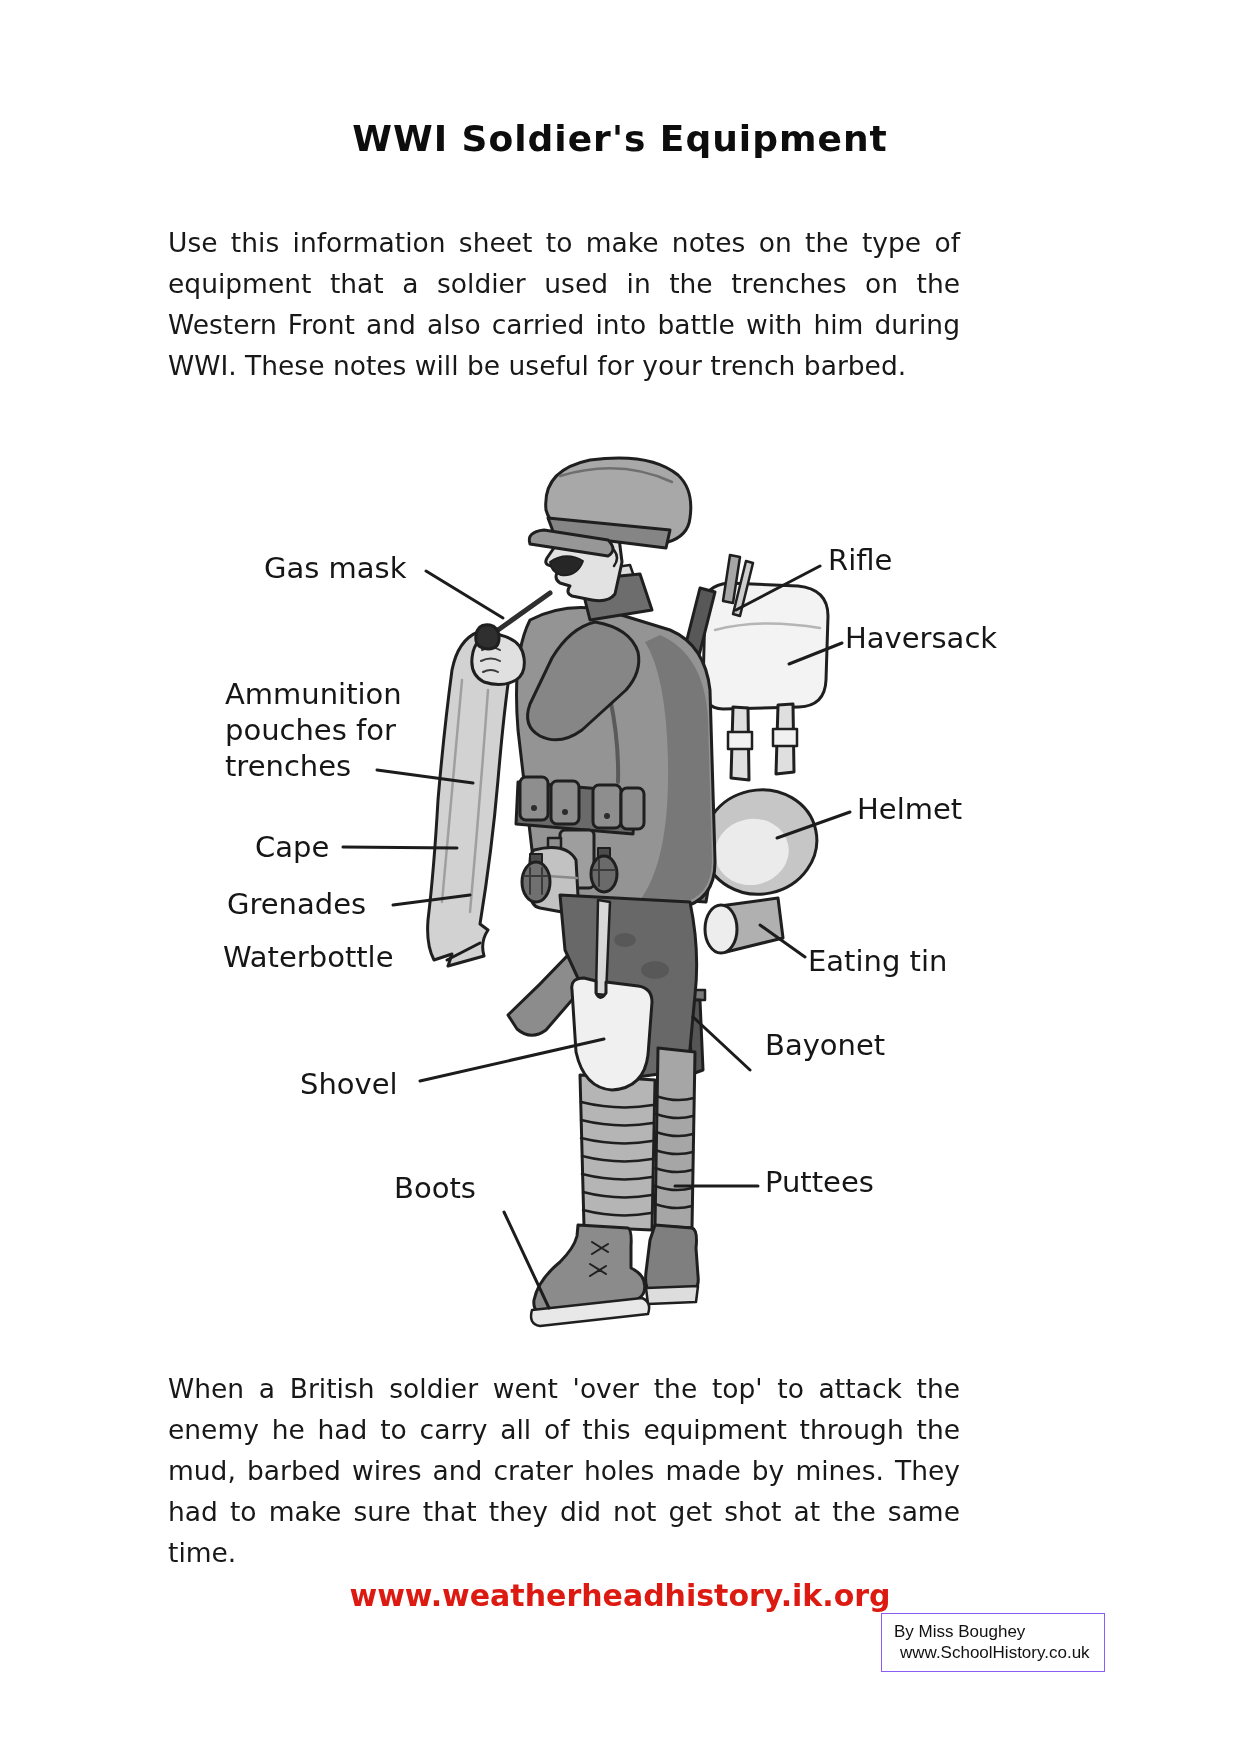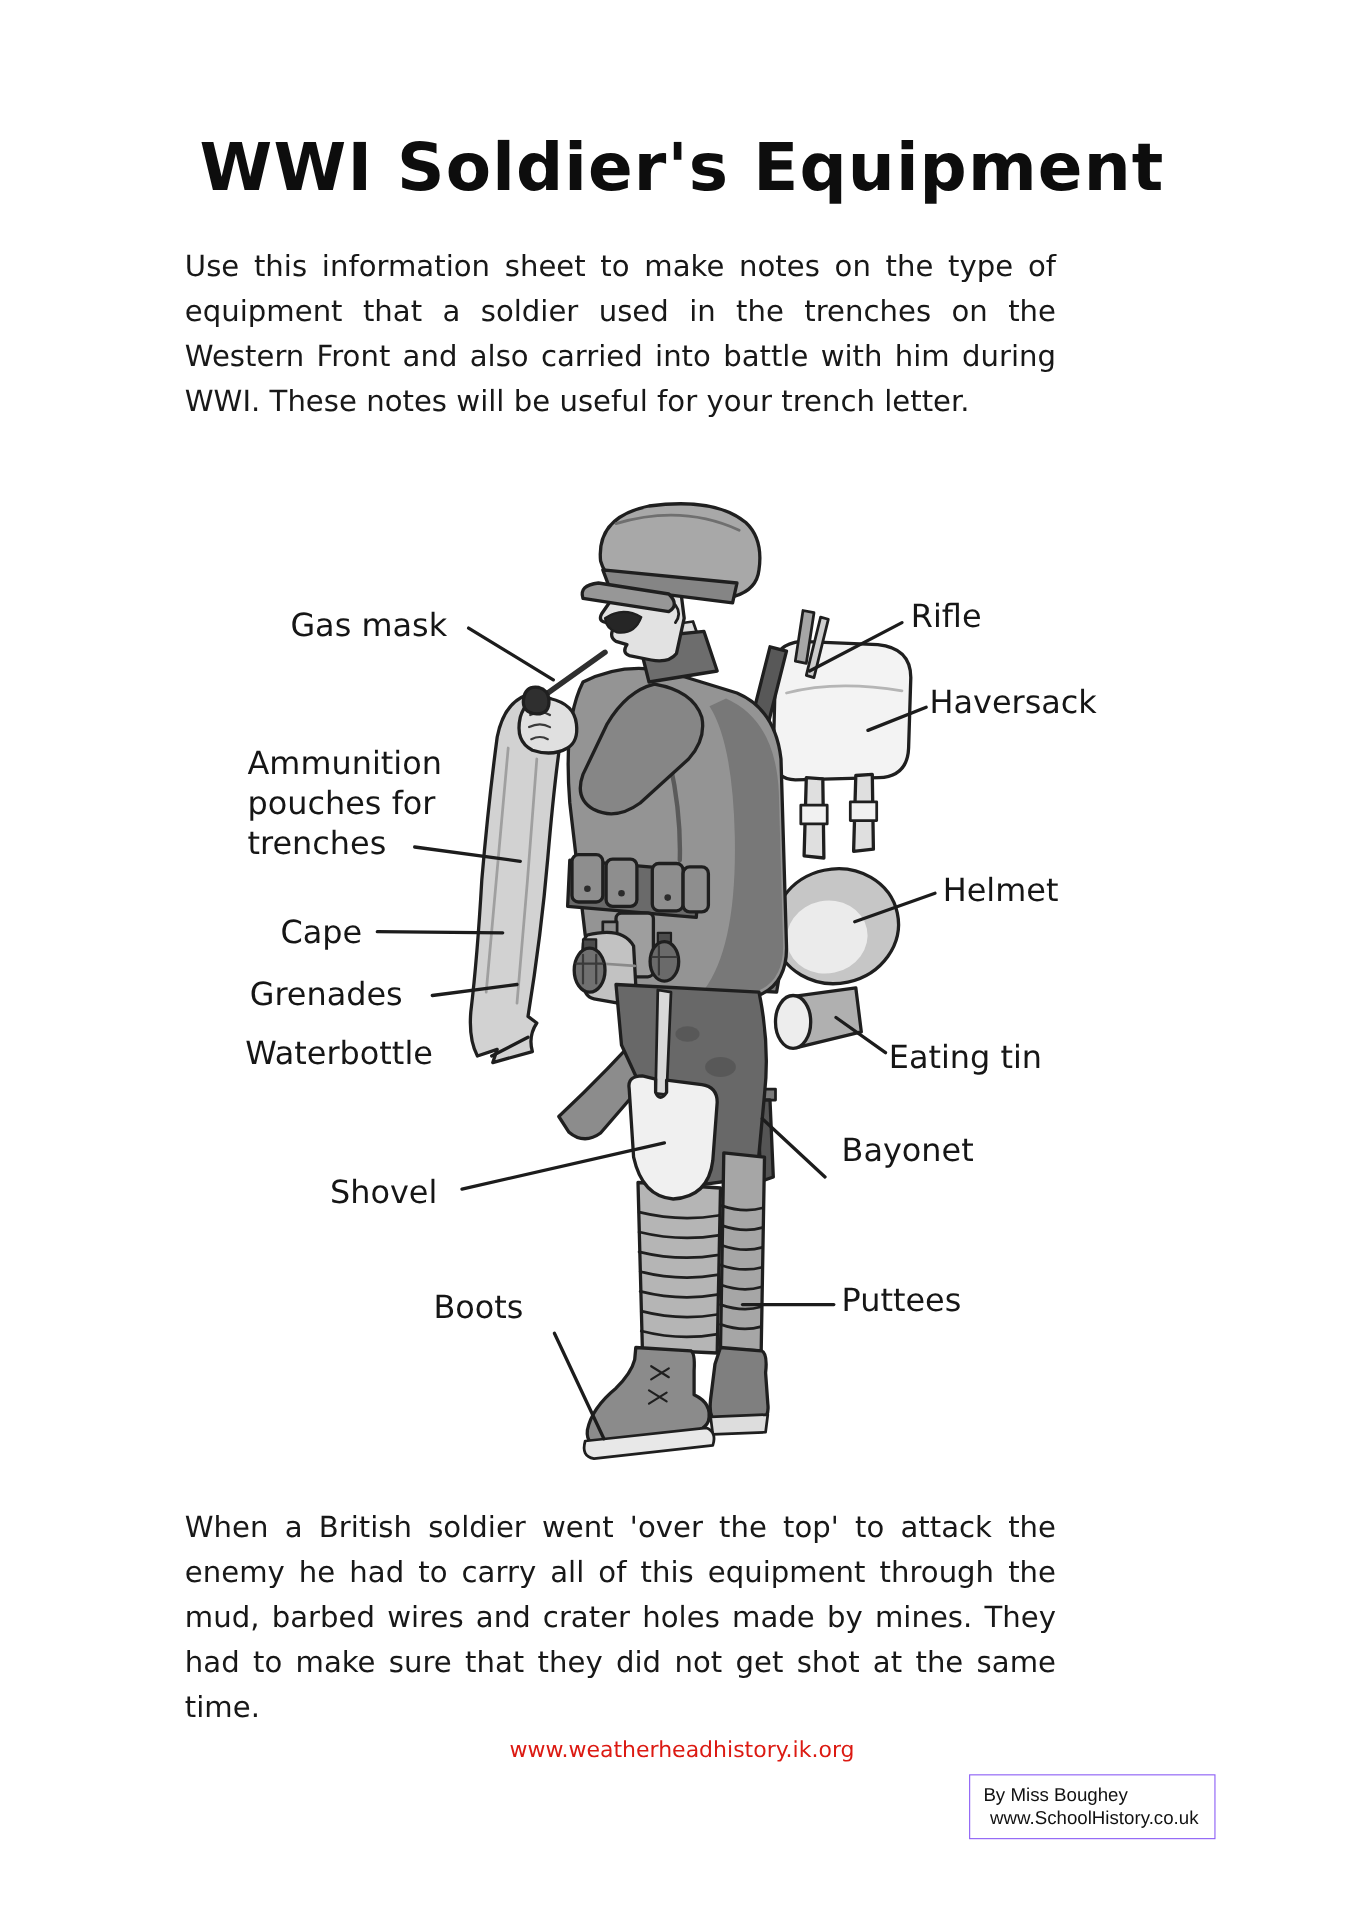--- a/index.html
+++ b/index.html
@@ -1,41 +1,41 @@
 <!DOCTYPE html>
 <html><head>
 <meta charset="utf-8">
 <style>
   html,body{margin:0;padding:0;background:#ffffff;}
   body{width:1240px;height:1755px;position:relative;overflow:hidden;
        font-family:"DejaVu Sans",sans-serif;color:#141414;}
   .page-title{position:absolute;left:0;top:118px;width:1240px;text-align:center;
-       font-size:60px;font-weight:bold;letter-spacing:1px;color:#0d0d0d;}
+       font-size:36px;font-weight:bold;letter-spacing:1px;color:#0d0d0d;}
   .para{position:absolute;left:168px;width:792px;font-size:26.5px;line-height:41px;
        text-align:justify;color:#181818;}
   .para-intro{top:222px;}
   .para-outro{top:1368px;}
   .diagram{position:absolute;left:200px;top:430px;width:850px;height:920px;}
   .diagram svg{position:absolute;left:0;top:0;z-index:1;}
   .dlabel{position:absolute;z-index:2;font-size:29px;line-height:36px;color:#161616;
        white-space:nowrap;}
   .dlabel.wrap{white-space:normal;width:205px;}
   .footer-url{position:absolute;left:0;top:1578px;width:1240px;text-align:center;
-       font-size:20px;font-weight:normal;}
+       font-size:30px;font-weight:bold;}
   .credit-box{position:absolute;left:881px;top:1613px;width:200px;
        border:1px solid #8b5cf6;padding:7px 10px 8px 12px;
        font-family:"Liberation Sans",sans-serif;font-size:17px;line-height:21px;color:#111;}
   .credit-box .l2{padding-left:6px;}
 </style>
 </head>
 <body>
 
 <div class="page-title">WWI Soldier's Equipment</div>
 
-<div class="para para-intro">Use this information sheet to make notes on the type of equipment that a soldier used in the trenches on the Western Front and also carried into battle with him during WWI. These notes will be useful for your trench letter.</div>
+<div class="para para-intro">Use this information sheet to make notes on the type of equipment that a soldier used in the trenches on the Western Front and also carried into battle with him during WWI. These notes will be useful for your trench barbed.</div>
 
 <div class="diagram">
 
   <svg width="850" height="920" viewBox="0 0 850 920">
     <g stroke="#1f1f1f" stroke-width="3" stroke-linejoin="round" stroke-linecap="round">
 
       <g>
         <path d="M505,175 Q504,156 528,153 L598,156 Q628,159 628,186 L626,250 Q625,276 599,277 L523,279 Q503,278 503,258 Z" fill="#f3f3f3"></path>
         <path d="M515,200 Q560,188 620,198" fill="none" stroke="#b5b5b5" stroke-width="2.5"></path>
         <path d="M533,277 L531,348 L549,350 L548,278 Z" fill="#dfdfdf"></path>

